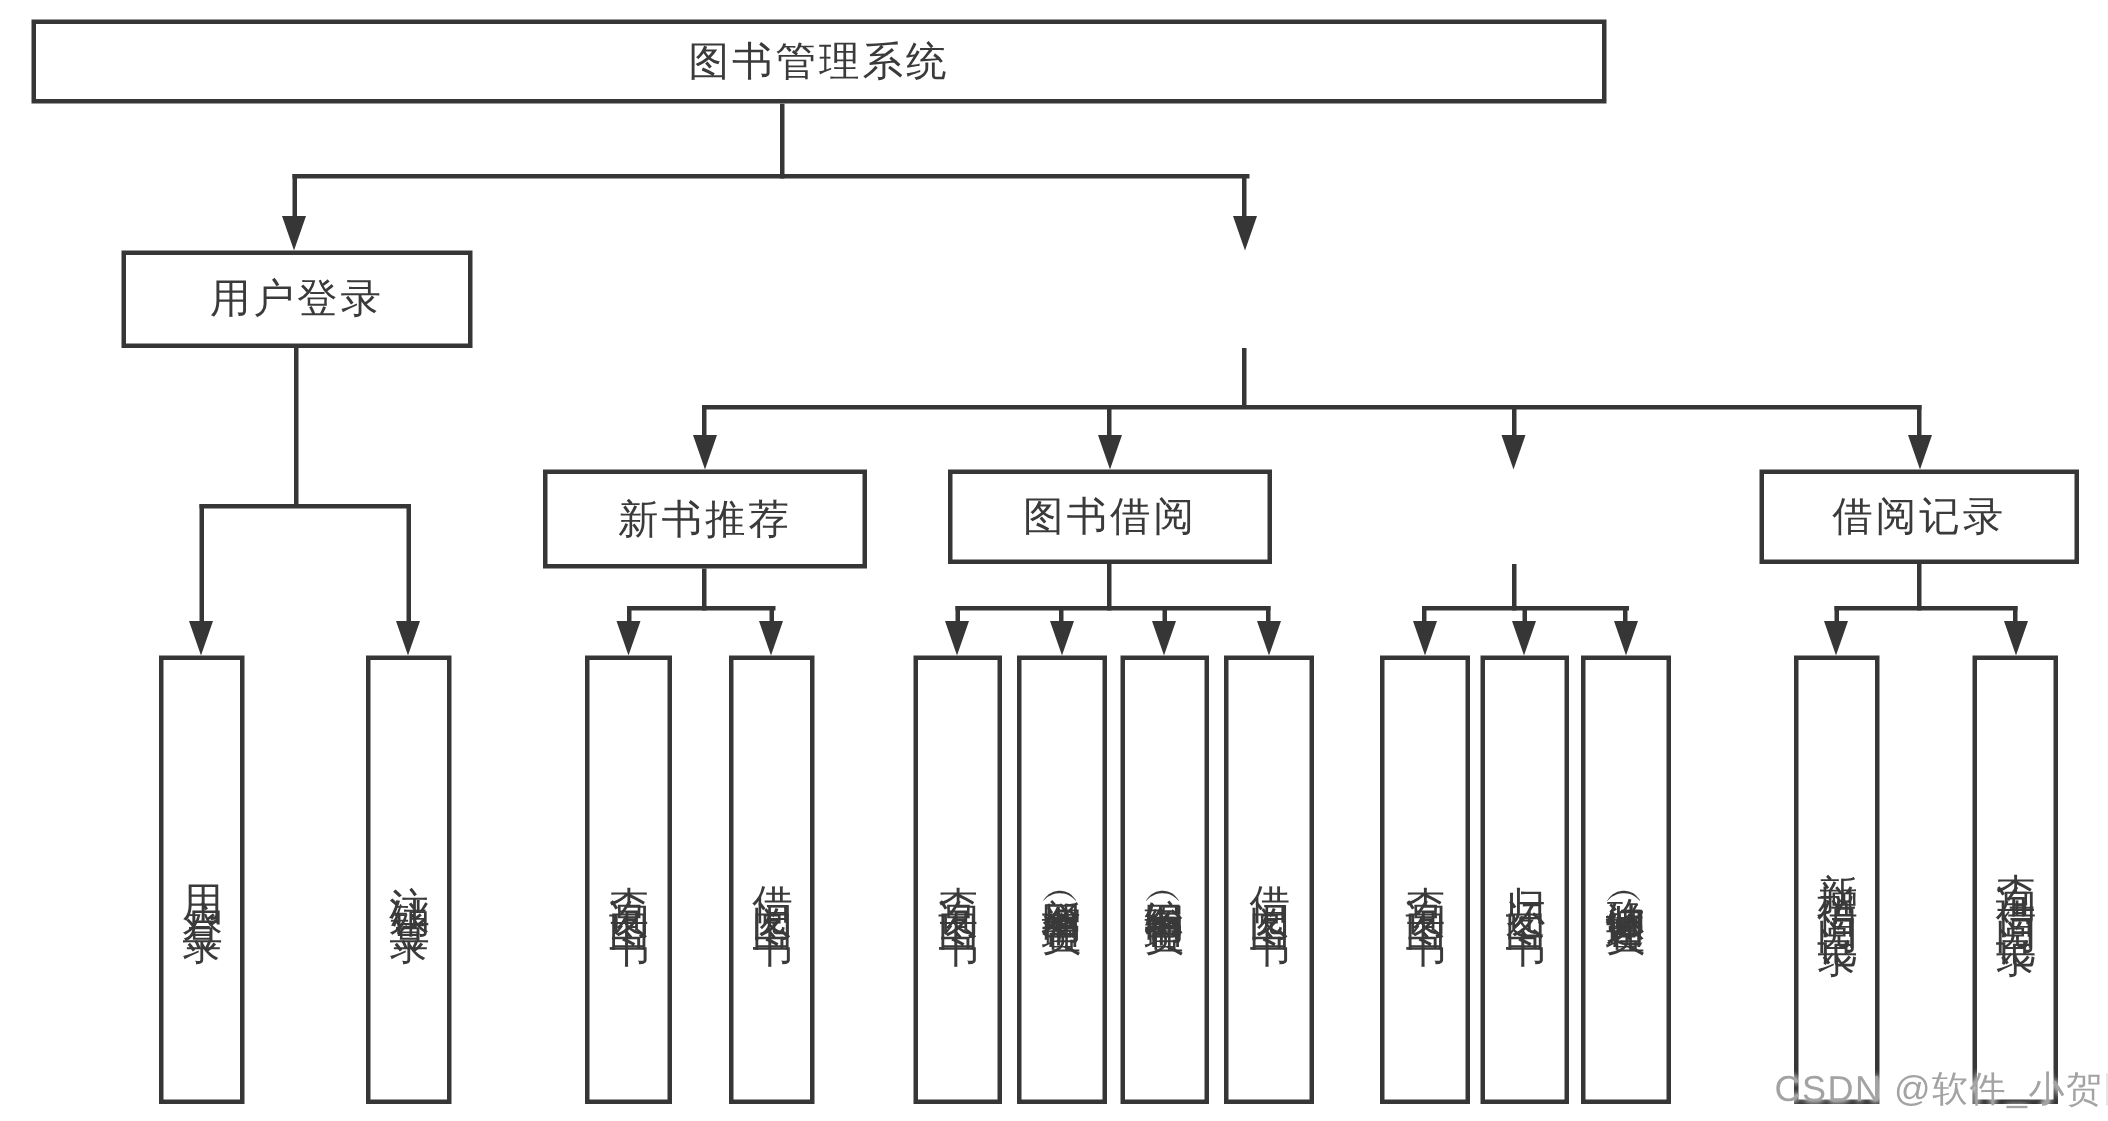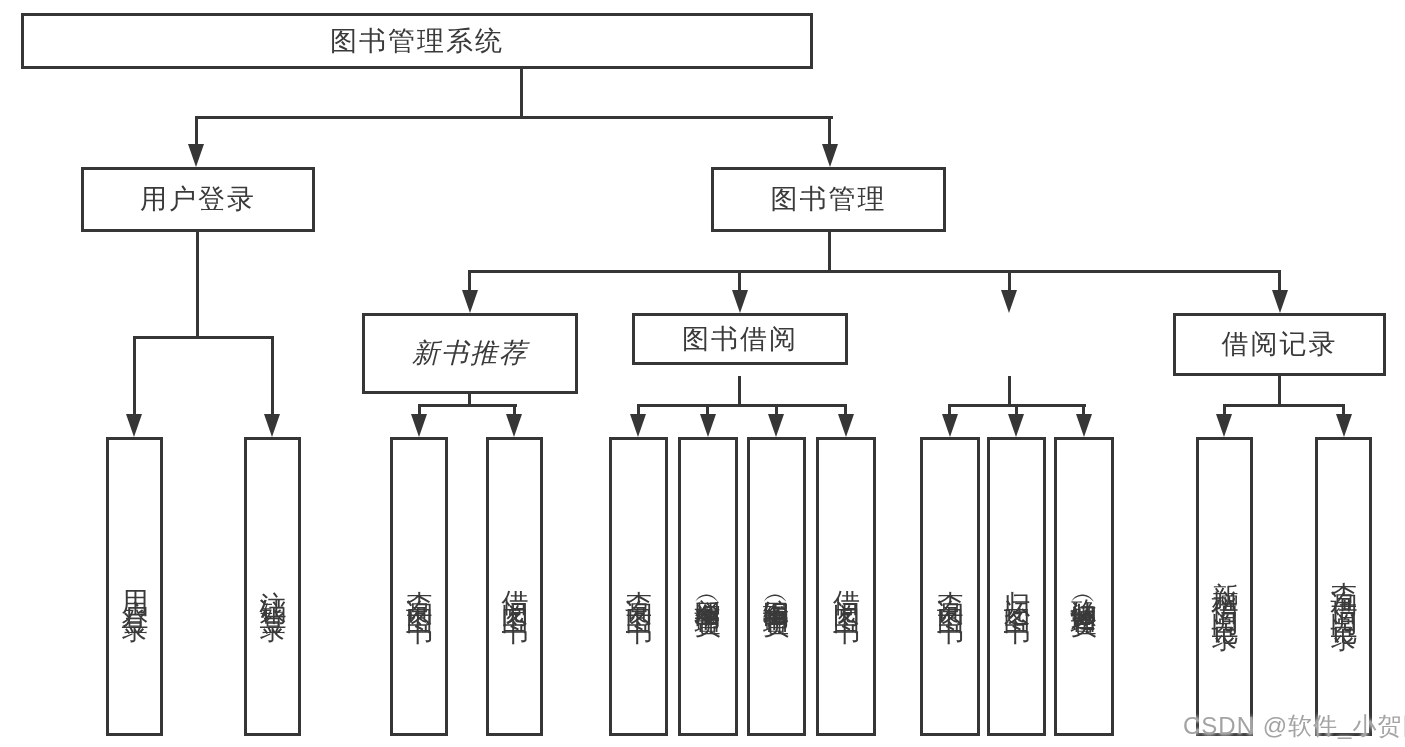--- a/index.html
+++ b/index.html
@@ -63,27 +63,26 @@
     z-index:5;
     text-shadow:0 0 4px #ffffff, 0 0 4px #ffffff;
     white-space:nowrap;
   }
 </style>
 </head>
 <body>
 
 <div class="canvas">
 
-  <div class="box" style="left:21px;top:13px;width:792px;height:56px;font-family:Liberation Serif, serif;">图书管理系统</div>
+  <div class="box" style="left:21px;top:13px;width:1050px;height:56px;font-family:Liberation Serif, serif;">图书管理系统</div>
 
   <div class="box" style="left:81px;top:167px;width:234px;height:65px;">用户登录</div>
-  <div class="box" style="left:711px;top:167px;width:235px;height:65px;">图书管理</div>
 
-  <div class="box" style="left:362px;top:313px;width:216px;height:81px;font-style:italic;">新书推荐</div>
-  <div class="box" style="left:632px;top:313px;width:216px;height:52px;">图书借阅</div>
+  <div class="box" style="left:362px;top:313px;width:216px;height:66px;">新书推荐</div>
+  <div class="box" style="left:632px;top:313px;width:216px;height:63px;">图书借阅</div>
   <div class="box" style="left:1173px;top:313px;width:213px;height:63px;">借阅记录</div>
 
   <div class="box vbox" style="left:106px;top:437px;width:57px;height:299px;">用户登录</div>
   <div class="box vbox" style="left:244px;top:437px;width:57px;height:299px;">注销登录</div>
 
   <div class="box vbox" style="left:390px;top:437px;width:58px;height:299px;">查询图书</div>
   <div class="box vbox" style="left:486px;top:437px;width:57px;height:299px;">借阅图书</div>
 
   <div class="box vbox" style="left:609px;top:437px;width:59px;height:299px;">查询图书</div>
   <div class="box vbox dense" style="left:678px;top:437px;width:60px;height:299px;">新增图书（管理员）</div>

